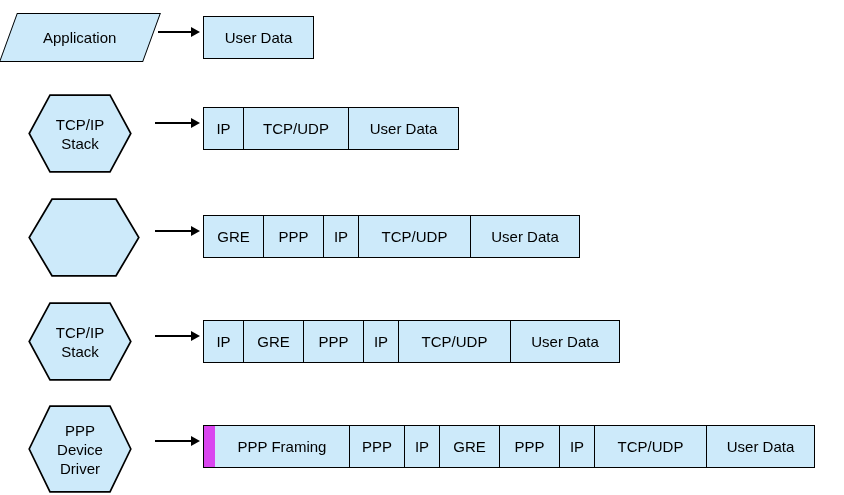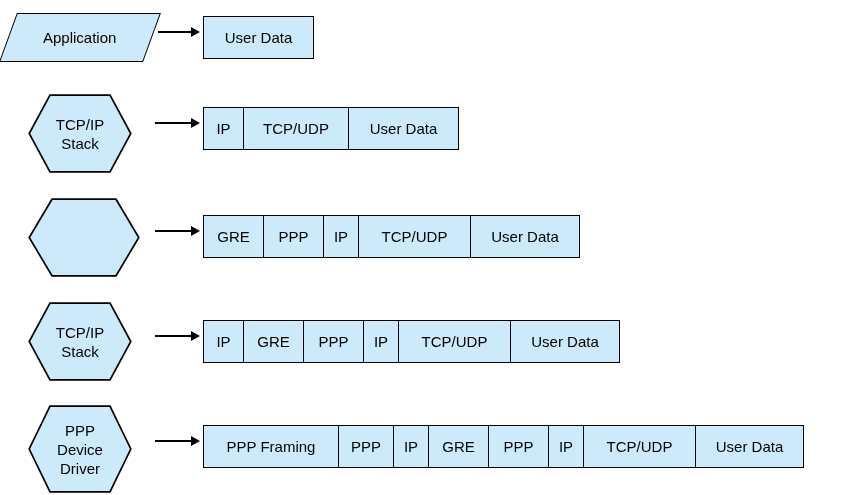--- a/index.html
+++ b/index.html
@@ -187,21 +187,21 @@
           <polygon points="22,1.2 82,1.2 102.8,44 82,86.8 22,86.8 1.2,44" fill="#cdeafa" stroke="#000000" stroke-width="1.7" stroke-linejoin="miter"></polygon>
         </svg>
         <span class="stage-label">PPP
 Device
 Driver</span>
       </div>
       <div class="arrow" style="left: 155px; top: 435px; width: 45px;">
         <div class="shaft" style="width: 37px;"></div>
         <div class="head" style="left: 36px;"></div>
       </div>
-      <div class="packet" style="left: 203px; top: 425px;">
+      <div class="packet" style="left: 203px; top: 425px; padding-left: 11px;">
         <div class="cell" style="width: 135px;">PPP Framing</div>
         <div class="cell" style="width: 55px;">PPP</div>
         <div class="cell" style="width: 35px;">IP</div>
         <div class="cell" style="width: 60px;">GRE</div>
         <div class="cell" style="width: 60px;">PPP</div>
         <div class="cell" style="width: 35px;">IP</div>
         <div class="cell" style="width: 112px;">TCP/UDP</div>
         <div class="cell" style="width: 107px;">User Data</div>
       </div>
     </div>

